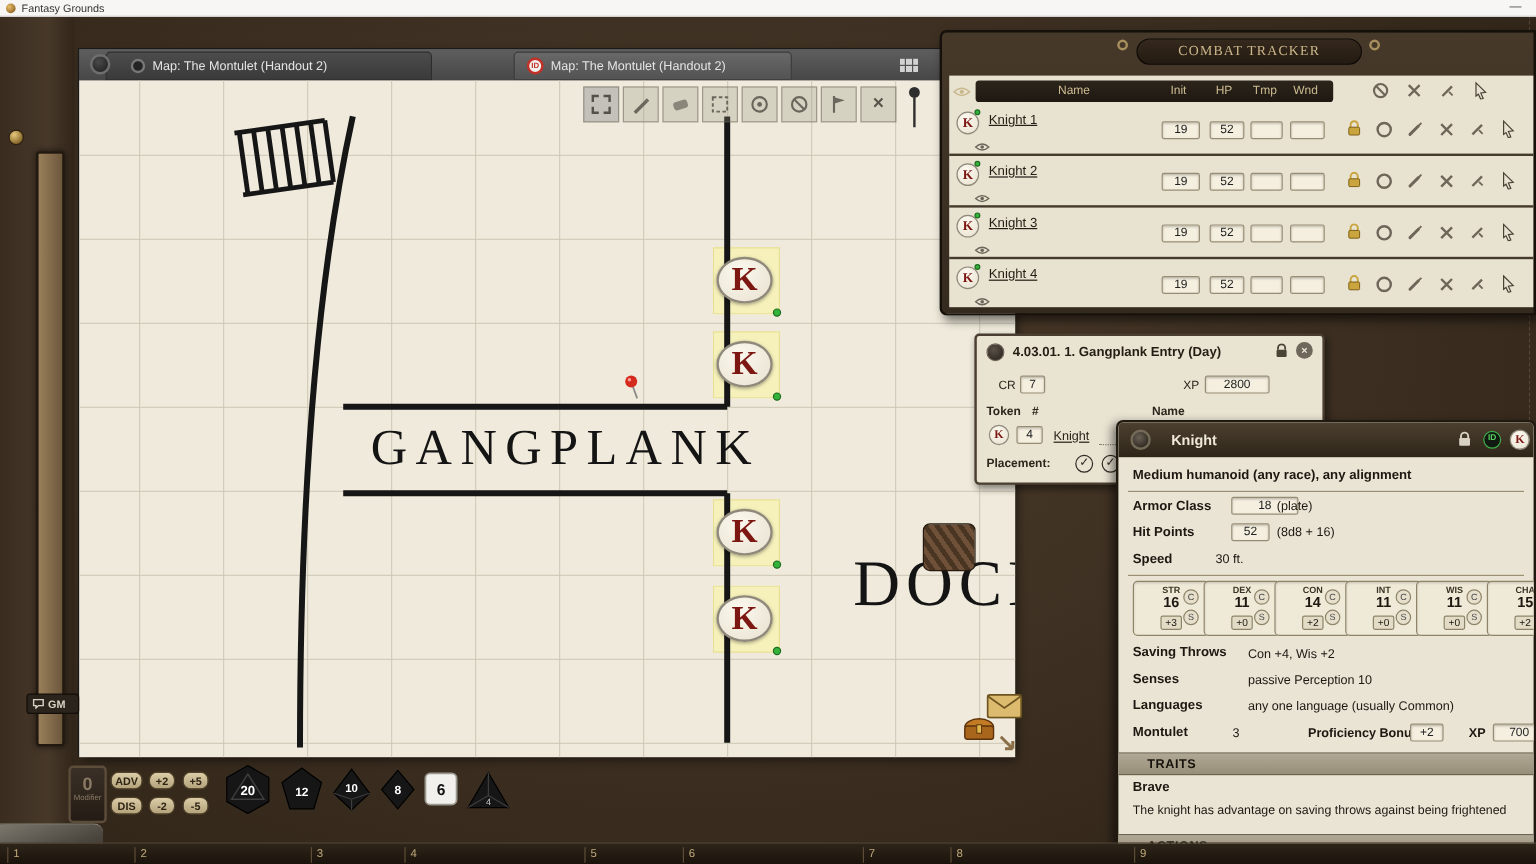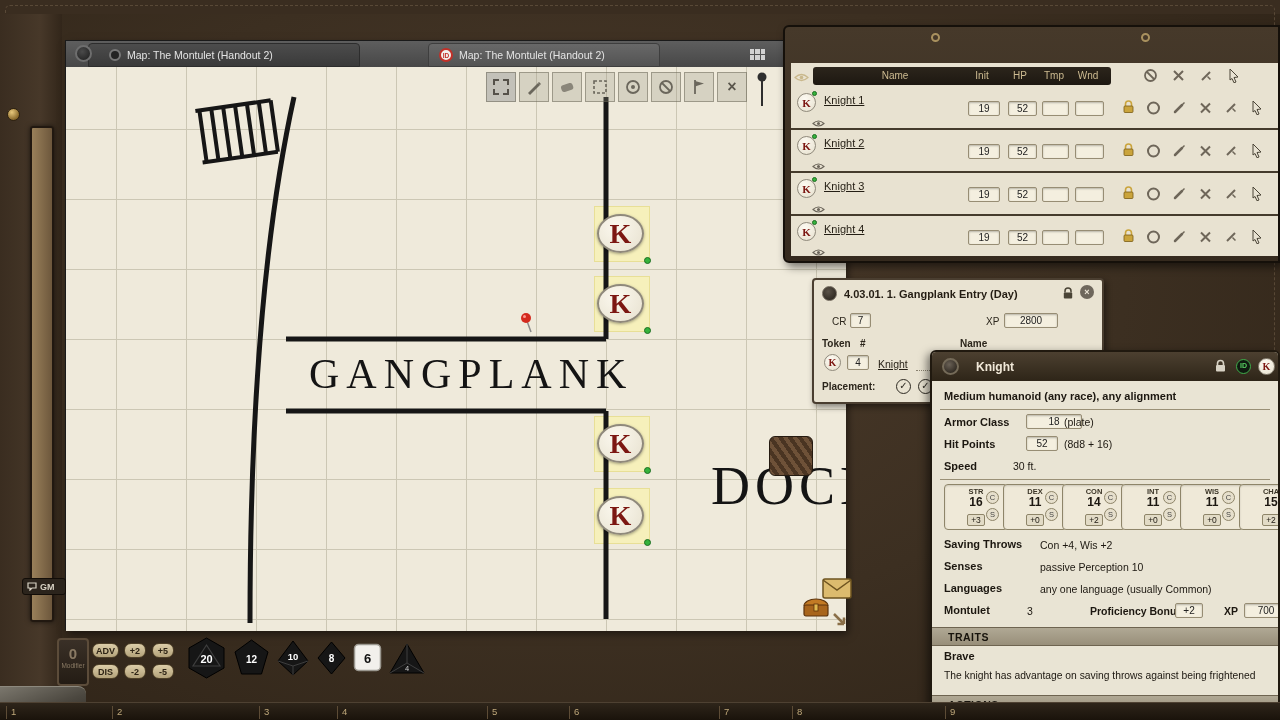--- a/index.html
+++ b/index.html
@@ -156,21 +156,21 @@
     box-shadow:inset 0 1px 2px rgba(0,0,0,.15); text-align:center; cursor:pointer; }
   .ab-abbr { font-size:7.5px; font-weight:bold; color:#3a3426; padding-top:2px; }
   .ab-score { font-size:12px; font-weight:bold; line-height:13px; }
   .ab-mod { display:inline-block; font-size:8.5px; background:#e2dbc6; border:1px solid #8e8569;
     border-radius:2px; padding:0 3px; line-height:10px; }
   .ab-cs { position:absolute; left:42px; top:7px; display:flex; flex-direction:column; gap:4px; }
   .cs { width:13px; height:13px; font-size:7.5px; display:flex; align-items:center; justify-content:center;
     background:#e6dfcc; border:1px solid #8e8569; border-radius:7px; color:#444; cursor:pointer; }
   .npc-secbar { position:absolute; left:0; right:0; height:19px;
     background:linear-gradient(#b0a894,#988f7a); border-top:1px solid #6e6450; border-bottom:1px solid #6e6450;
-    font-size:10.5px; font-weight:bold; letter-spacing:.5px; color:#17130c; padding:3px 0 0 16px; }
+    font-size:10.5px; font-weight:bold; letter-spacing:.5px; color:#17130c; padding:3px 0 0 24px; }
   .npc-trait-name { position:absolute; left:12px; top:298px; font-size:11px; font-weight:bold; }
   .npc-trait-text { position:absolute; left:12px; top:318px; right:2px; font-size:10.3px; }
 
   
   .mod-box { position:absolute; left:57px; top:638px; width:32px; height:48px; z-index:56;
     background:linear-gradient(#3a3027,#241c14); border:2px solid #5c4c3a; border-radius:4px;
     color:#8a7a64; text-align:center; cursor:pointer; }
   .mod-val { font-size:15px; font-weight:bold; margin-top:5px; }
   .mod-label { font-size:6.5px; }
   .pill { position:absolute; z-index:56; width:27px; height:15px;
@@ -200,20 +200,25 @@
 <body>
 
 <div id="screen">
 
   <div class="desktop"></div>
   <div class="left-rail"></div>
   <div class="left-inset"></div>
   <div class="stud" style="top:108px;"></div>
   <div class="stitch-frame"></div>
 
+  <div class="titlebar">
+    <span class="app-icon"></span>
+    <span class="title-text">Fantasy Grounds</span>
+    <span class="min-btn">—</span>
+  </div>
 
   <div class="map-window">
     <div class="map-tabbar">
       <span class="win-circle"></span>
       <div class="map-tab tab-a">
         <span class="tab-circle"></span>
         <span>Map: The Montulet (Handout 2)</span>
       </div>
       <div class="map-tab tab-b">
         <span class="id-circle">ID</span>
@@ -330,20 +335,21 @@
   </div>
   <div class="resize-arrow">
     <svg width="17" height="17">
         <path d="M3,3 L13,13 M13,13 L13,6.5 M13,13 L6.5,13" stroke="#8a6f48" stroke-width="2.5" fill="none"></path>
       </svg>
   </div>
 
   <div class="tracker">
     <span class="plaque-ring ring-l"></span>
     <span class="plaque-ring ring-r"></span>
+    <div class="tracker-plaque">COMBAT TRACKER</div>
 
     <div class="tracker-panel">
       <span class="tracker-eye">
         <svg width="15" height="11">
             <path d="M1,5.5 Q7.5,-0.5 14,5.5 Q7.5,11.5 1,5.5 Z" fill="none" stroke="#c9b88c" stroke-width="1.2"></path>
             <circle cx="7.5" cy="5.5" r="1.8" fill="#c9b88c"></circle>
           </svg>
       </span>
       <div class="tracker-headerbar">
         <span class="hcol" style="left:82px;">Name</span>

